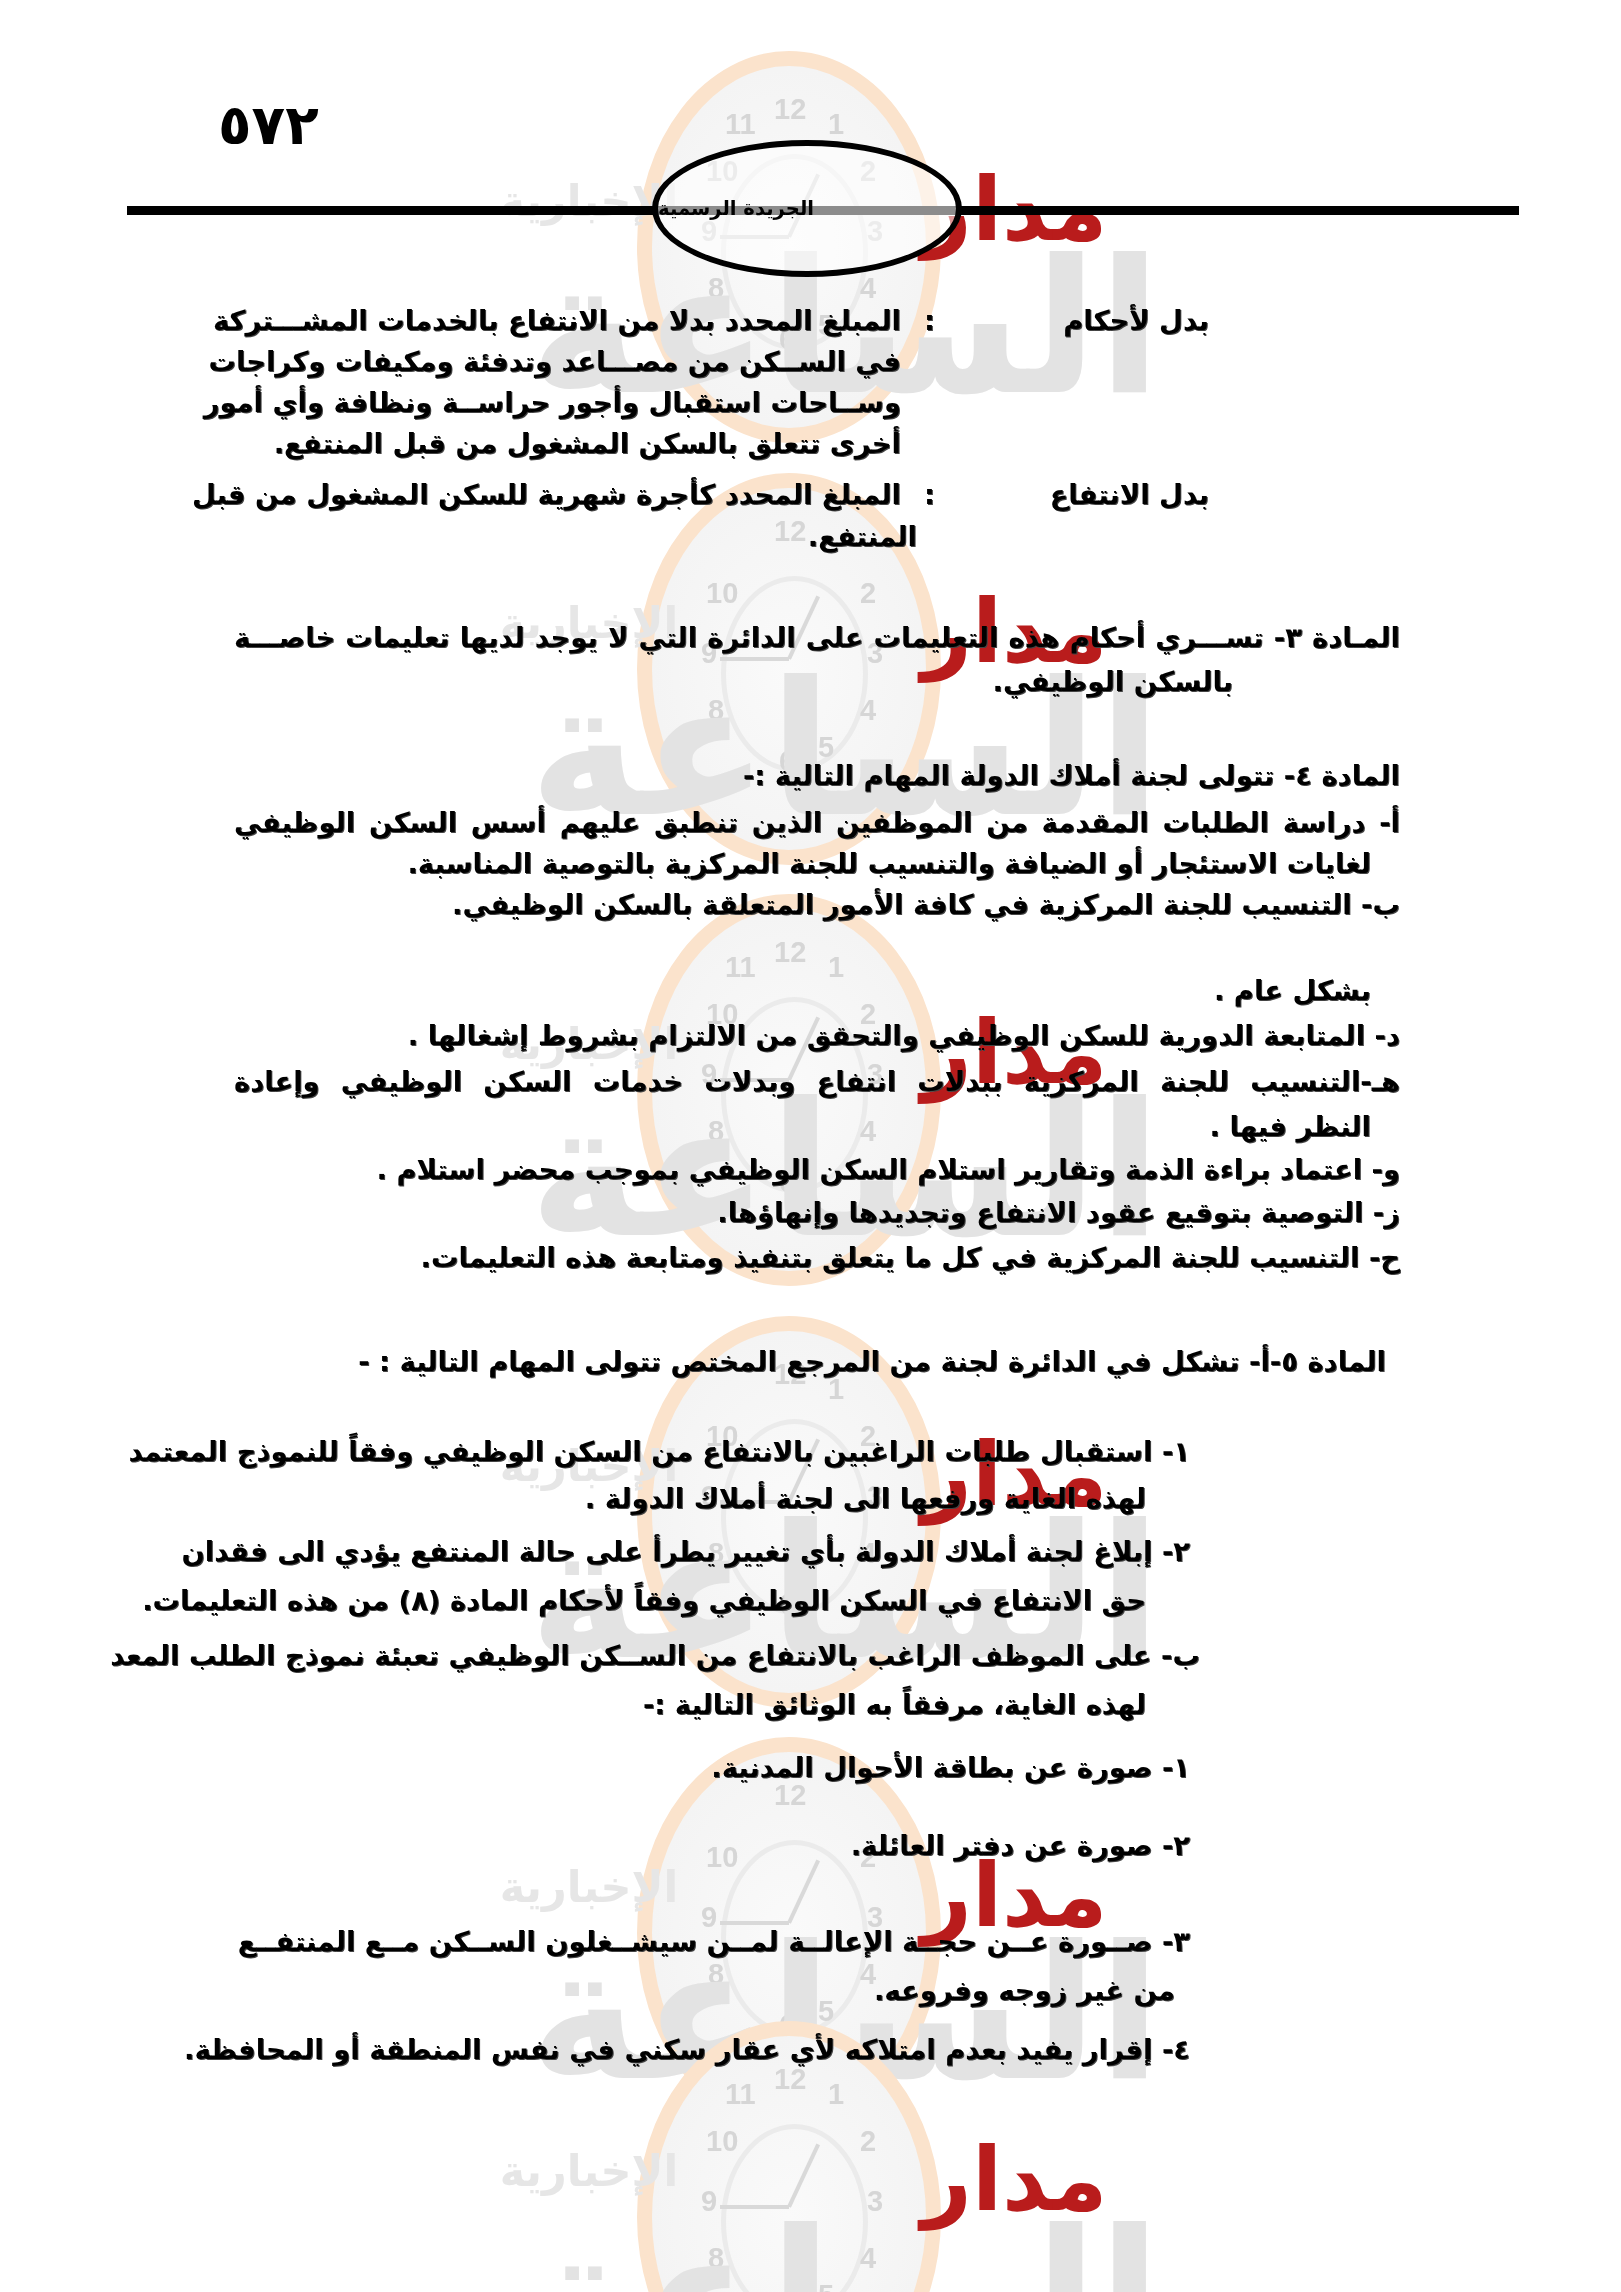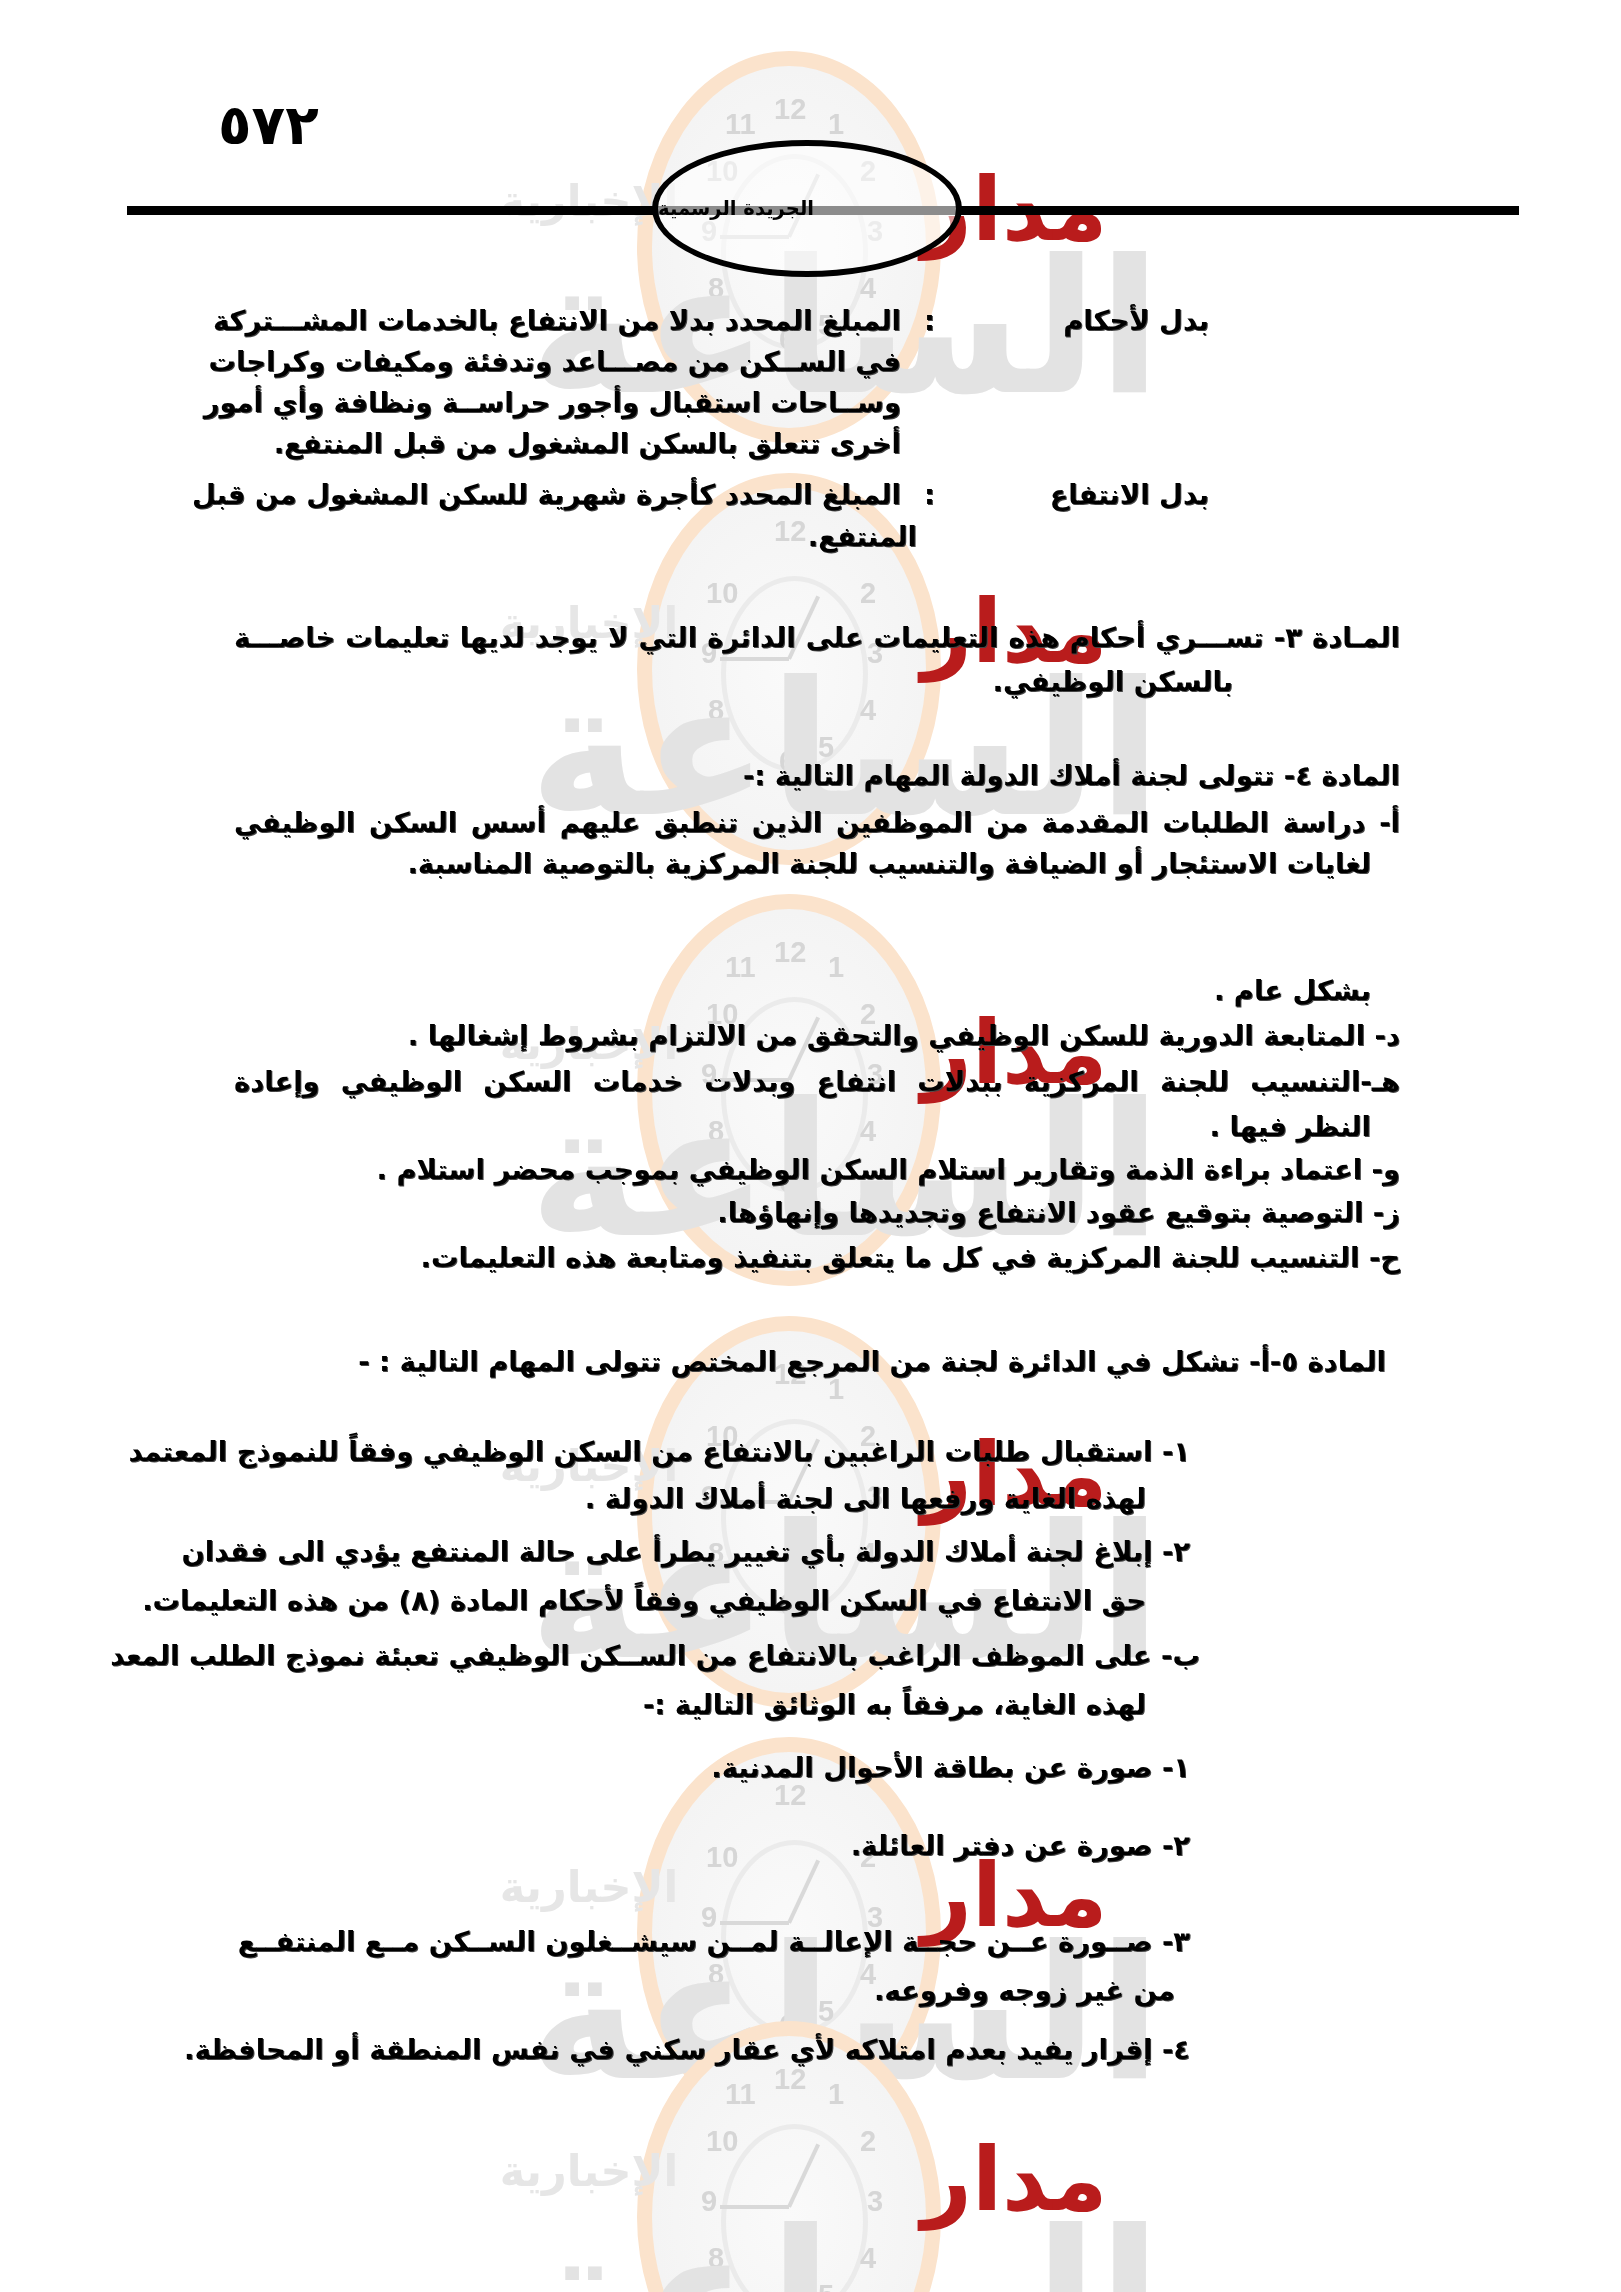--- a/index.html
+++ b/index.html
@@ -281,20 +281,21 @@
   <div class="line" style="right:686px;top:474px;">:</div>
   <div class="line justify" style="right:720px;top:474px;width:637px;">المبلغ المحدد كأجرة شهرية للسكن المشغول من قبل</div>
   <div class="line" style="right:704px;top:516px;">المنتفع.</div>
 
   <div class="line justify" style="right:221px;top:617px;width:1166px;">المـادة ٣- تســـري أحكام هذه التعليمات على الدائرة التي لا يوجد لديها تعليمات خاصـــة</div>
   <div class="line" style="right:388px;top:661px;">بالسكن الوظيفي.</div>
 
   <div class="line" style="right:221px;top:755px;">المادة ٤- تتولى لجنة أملاك الدولة المهام التالية :-</div>
   <div class="line justify" style="right:221px;top:802px;width:1166px;">أ- دراسة الطلبات المقدمة من الموظفين الذين تنطبق عليهم أسس السكن الوظيفي</div>
   <div class="line" style="right:250px;top:843px;">لغايات الاستئجار أو الضيافة والتنسيب للجنة المركزية بالتوصية المناسبة.</div>
+  <div class="line" style="right:221px;top:884px;">ب- التنسيب للجنة المركزية في كافة الأمور المتعلقة بالسكن الوظيفي.</div>
   <div class="line" style="right:250px;top:970px;">بشكل عام .</div>
   <div class="line" style="right:221px;top:1015px;">د- المتابعة الدورية للسكن الوظيفي والتحقق من الالتزام بشروط إشغالها .</div>
   <div class="line justify" style="right:221px;top:1061px;width:1166px;">هـ-التنسيب للجنة المركزية ببدلات انتفاع وبدلات خدمات السكن الوظيفي وإعادة</div>
   <div class="line" style="right:250px;top:1106px;">النظر فيها .</div>
   <div class="line" style="right:221px;top:1149px;">و- اعتماد براءة الذمة وتقارير استلام السكن الوظيفي بموجب محضر استلام .</div>
   <div class="line" style="right:221px;top:1192px;">ز- التوصية بتوقيع عقود الانتفاع وتجديدها وإنهاؤها.</div>
   <div class="line" style="right:221px;top:1237px;">ح- التنسيب للجنة المركزية في كل ما يتعلق بتنفيذ ومتابعة هذه التعليمات.</div>
 
   <div class="line" style="right:235px;top:1341px;">المادة ٥-أ- تشكل في الدائرة لجنة من المرجع المختص تتولى المهام التالية : -</div>
 

